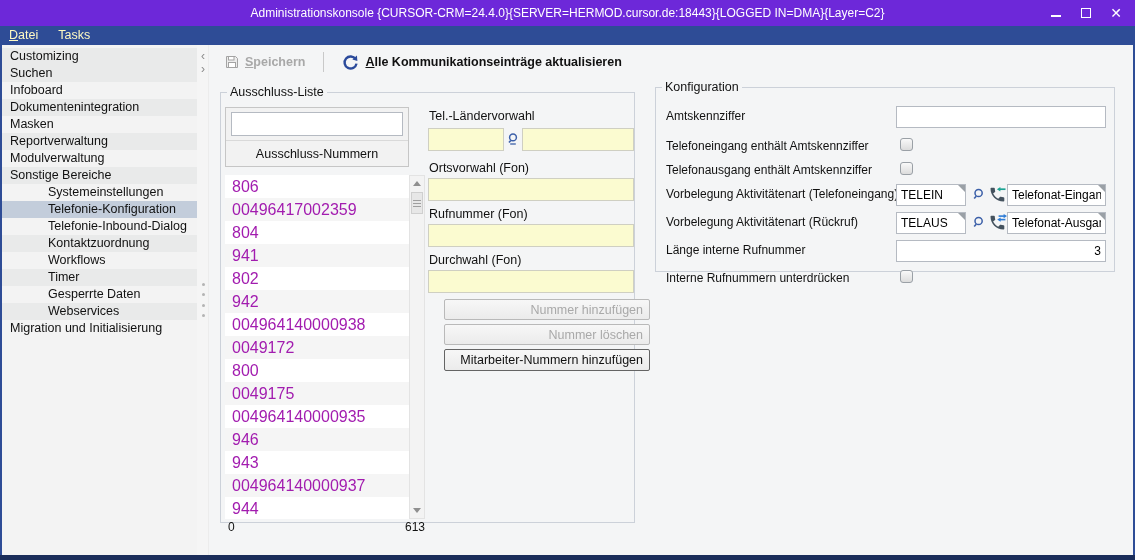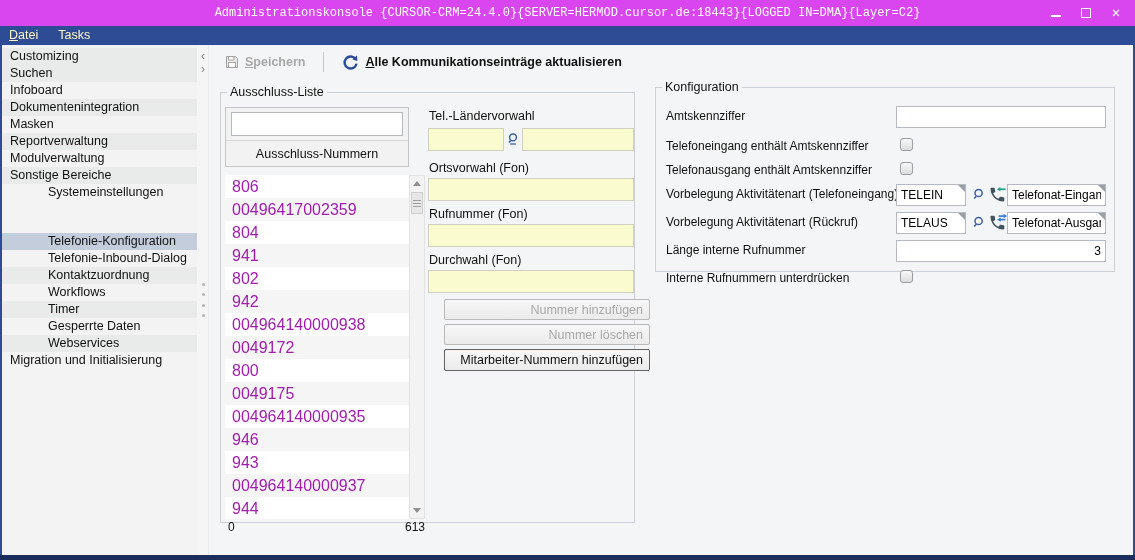--- a/index.html
+++ b/index.html
@@ -1,38 +1,38 @@
 <!DOCTYPE html>
 <html lang="de"><head>
 <meta charset="utf-8">
 <style>
   html,body{margin:0;padding:0;background:#9aa2ad;font-family:"Liberation Sans","DejaVu Sans",sans-serif;}
   *{box-sizing:border-box;}
   .window{position:relative;width:1135px;height:560px;background:#2e4c96;overflow:hidden;}
   
-  .titlebar{position:absolute;top:0;left:0;right:0;height:26px;background:#d946ef;color:#fff;font-family:Liberation Mono, monospace;}
+  .titlebar{position:absolute;top:0;left:0;right:0;height:26px;background:#6d28d9;color:#fff;}
   .title-text{position:absolute;left:0;right:0;top:0;height:26px;line-height:26px;text-align:center;font-size:12px;color:#fff;white-space:nowrap;}
   .win-controls{position:absolute;right:4px;top:0;height:26px;display:flex;align-items:center;}
   .win-btn{width:30px;height:24px;display:flex;align-items:center;justify-content:center;color:#fff;}
   .glyph-min{display:block;width:10px;height:2px;background:#fff;margin-top:6px;}
   .glyph-max{display:block;width:10px;height:10px;border:1.5px solid #fff;}
   .glyph-close{font-size:14px;line-height:14px;color:#fff;}
   
   .menubar{position:absolute;top:26px;left:0;right:0;height:19px;background:#2e4c96;display:flex;align-items:center;padding-left:9px;gap:20px;}
   .menu-item{color:#fef9c3;font-size:12.5px;line-height:19px;}
   .accel{text-decoration:underline;}
   
   .app-body{position:absolute;top:45px;left:2px;right:2px;bottom:5px;background:#f4f5f6;display:flex;}
   .bottom-strip{position:absolute;left:0;right:0;bottom:0;height:5px;background:#1b2d5a;}
   
   .sidebar{width:195px;background:#f3f3f3;padding-top:3px;font-size:12.5px;color:#111;flex:none;}
   .side-item{height:17px;line-height:17px;padding-left:8px;white-space:nowrap;overflow:hidden;cursor:default;}
   .side-item.indent{padding-left:46px;}
   .side-item.shaded{background:#e9eaea;}
-  .side-item.selected{background:#c3cddb;margin-top:32px;}
+  .side-item.selected{background:#c3cddb;}
   .splitter{width:12px;flex:none;position:relative;background:#f5f5f5;border-right:1px solid #ececec;}
   .split-chevrons{position:absolute;top:5px;left:0;width:12px;text-align:center;color:#8b8b8b;font-size:12px;line-height:13px;}
   .split-grip{position:absolute;top:238px;left:5px;width:3px;height:34px;display:flex;flex-direction:column;justify-content:space-between;}
   .split-grip i{display:block;width:3px;height:3px;border-radius:50%;background:#b4b4b4;}
   
   .main{flex:1;position:relative;background:#f4f5f6;font-size:12px;color:#111;}
   
   .toolbar{position:absolute;top:4px;left:12px;height:26px;display:flex;align-items:center;gap:8px;}
   .tool-btn{display:flex;align-items:center;gap:6px;font-size:12.5px;font-weight:600;padding:2px 4px;}
   .tool-btn.disabled{color:#a8a8a8;}

